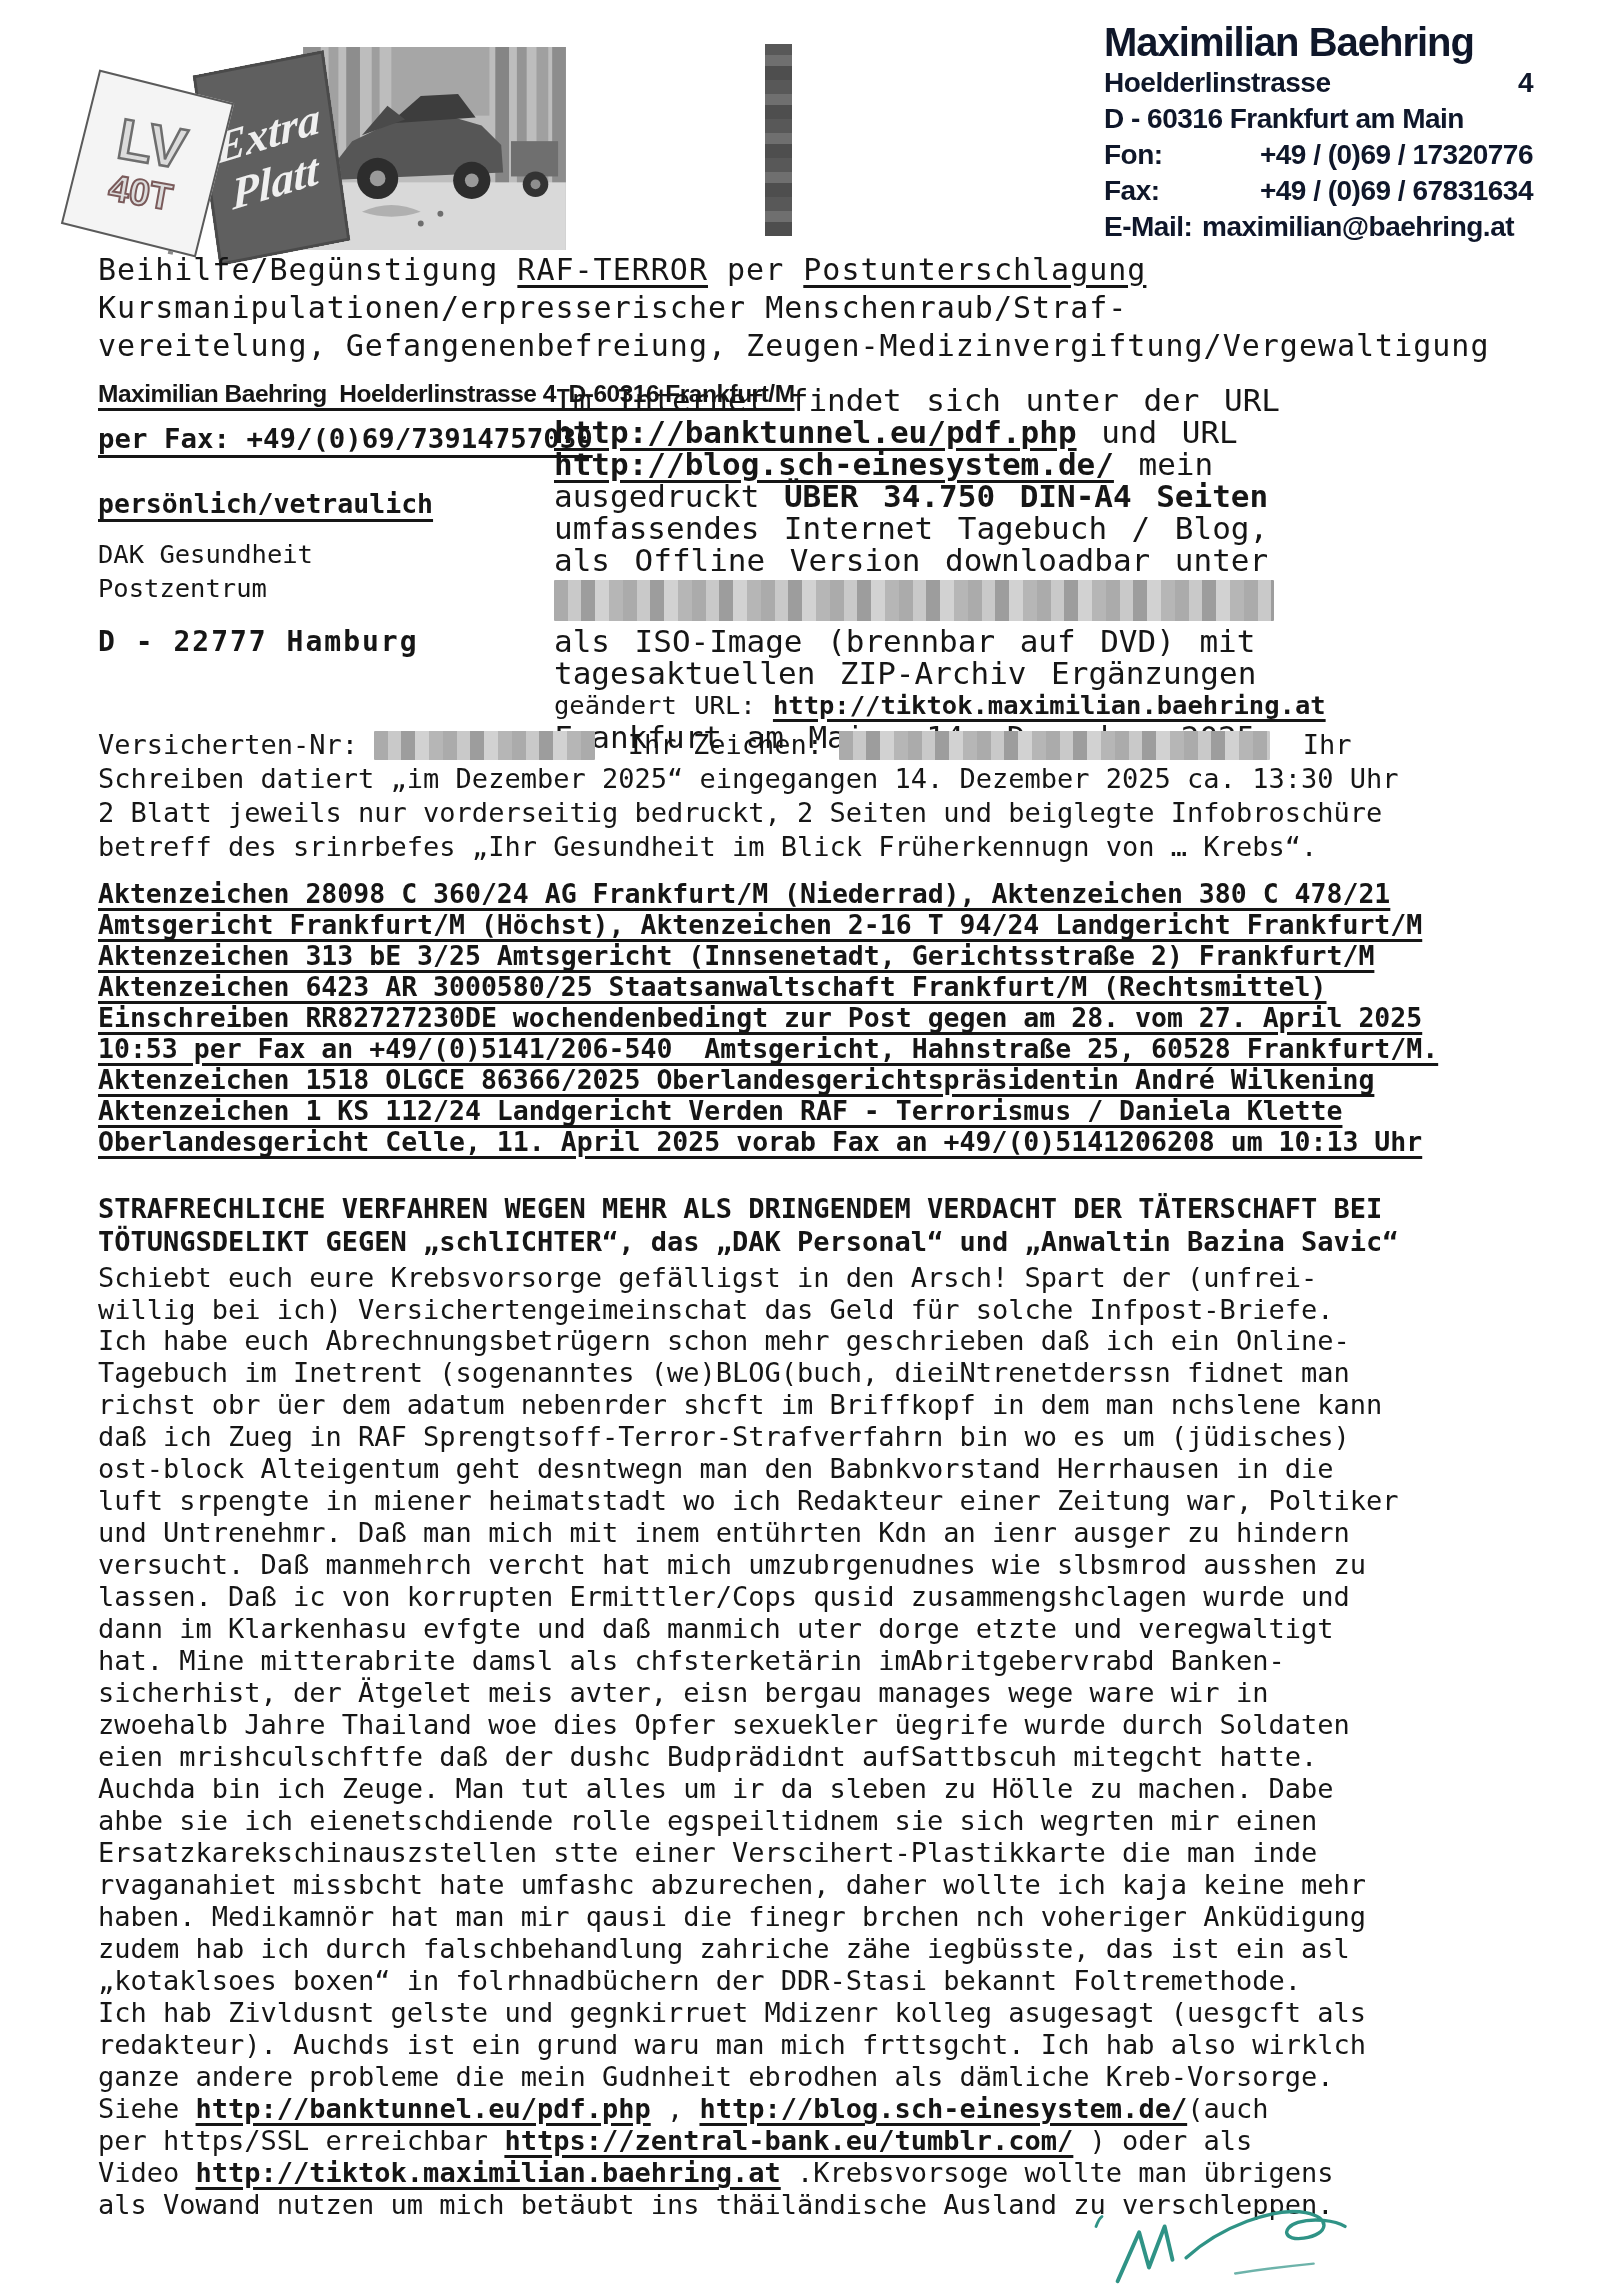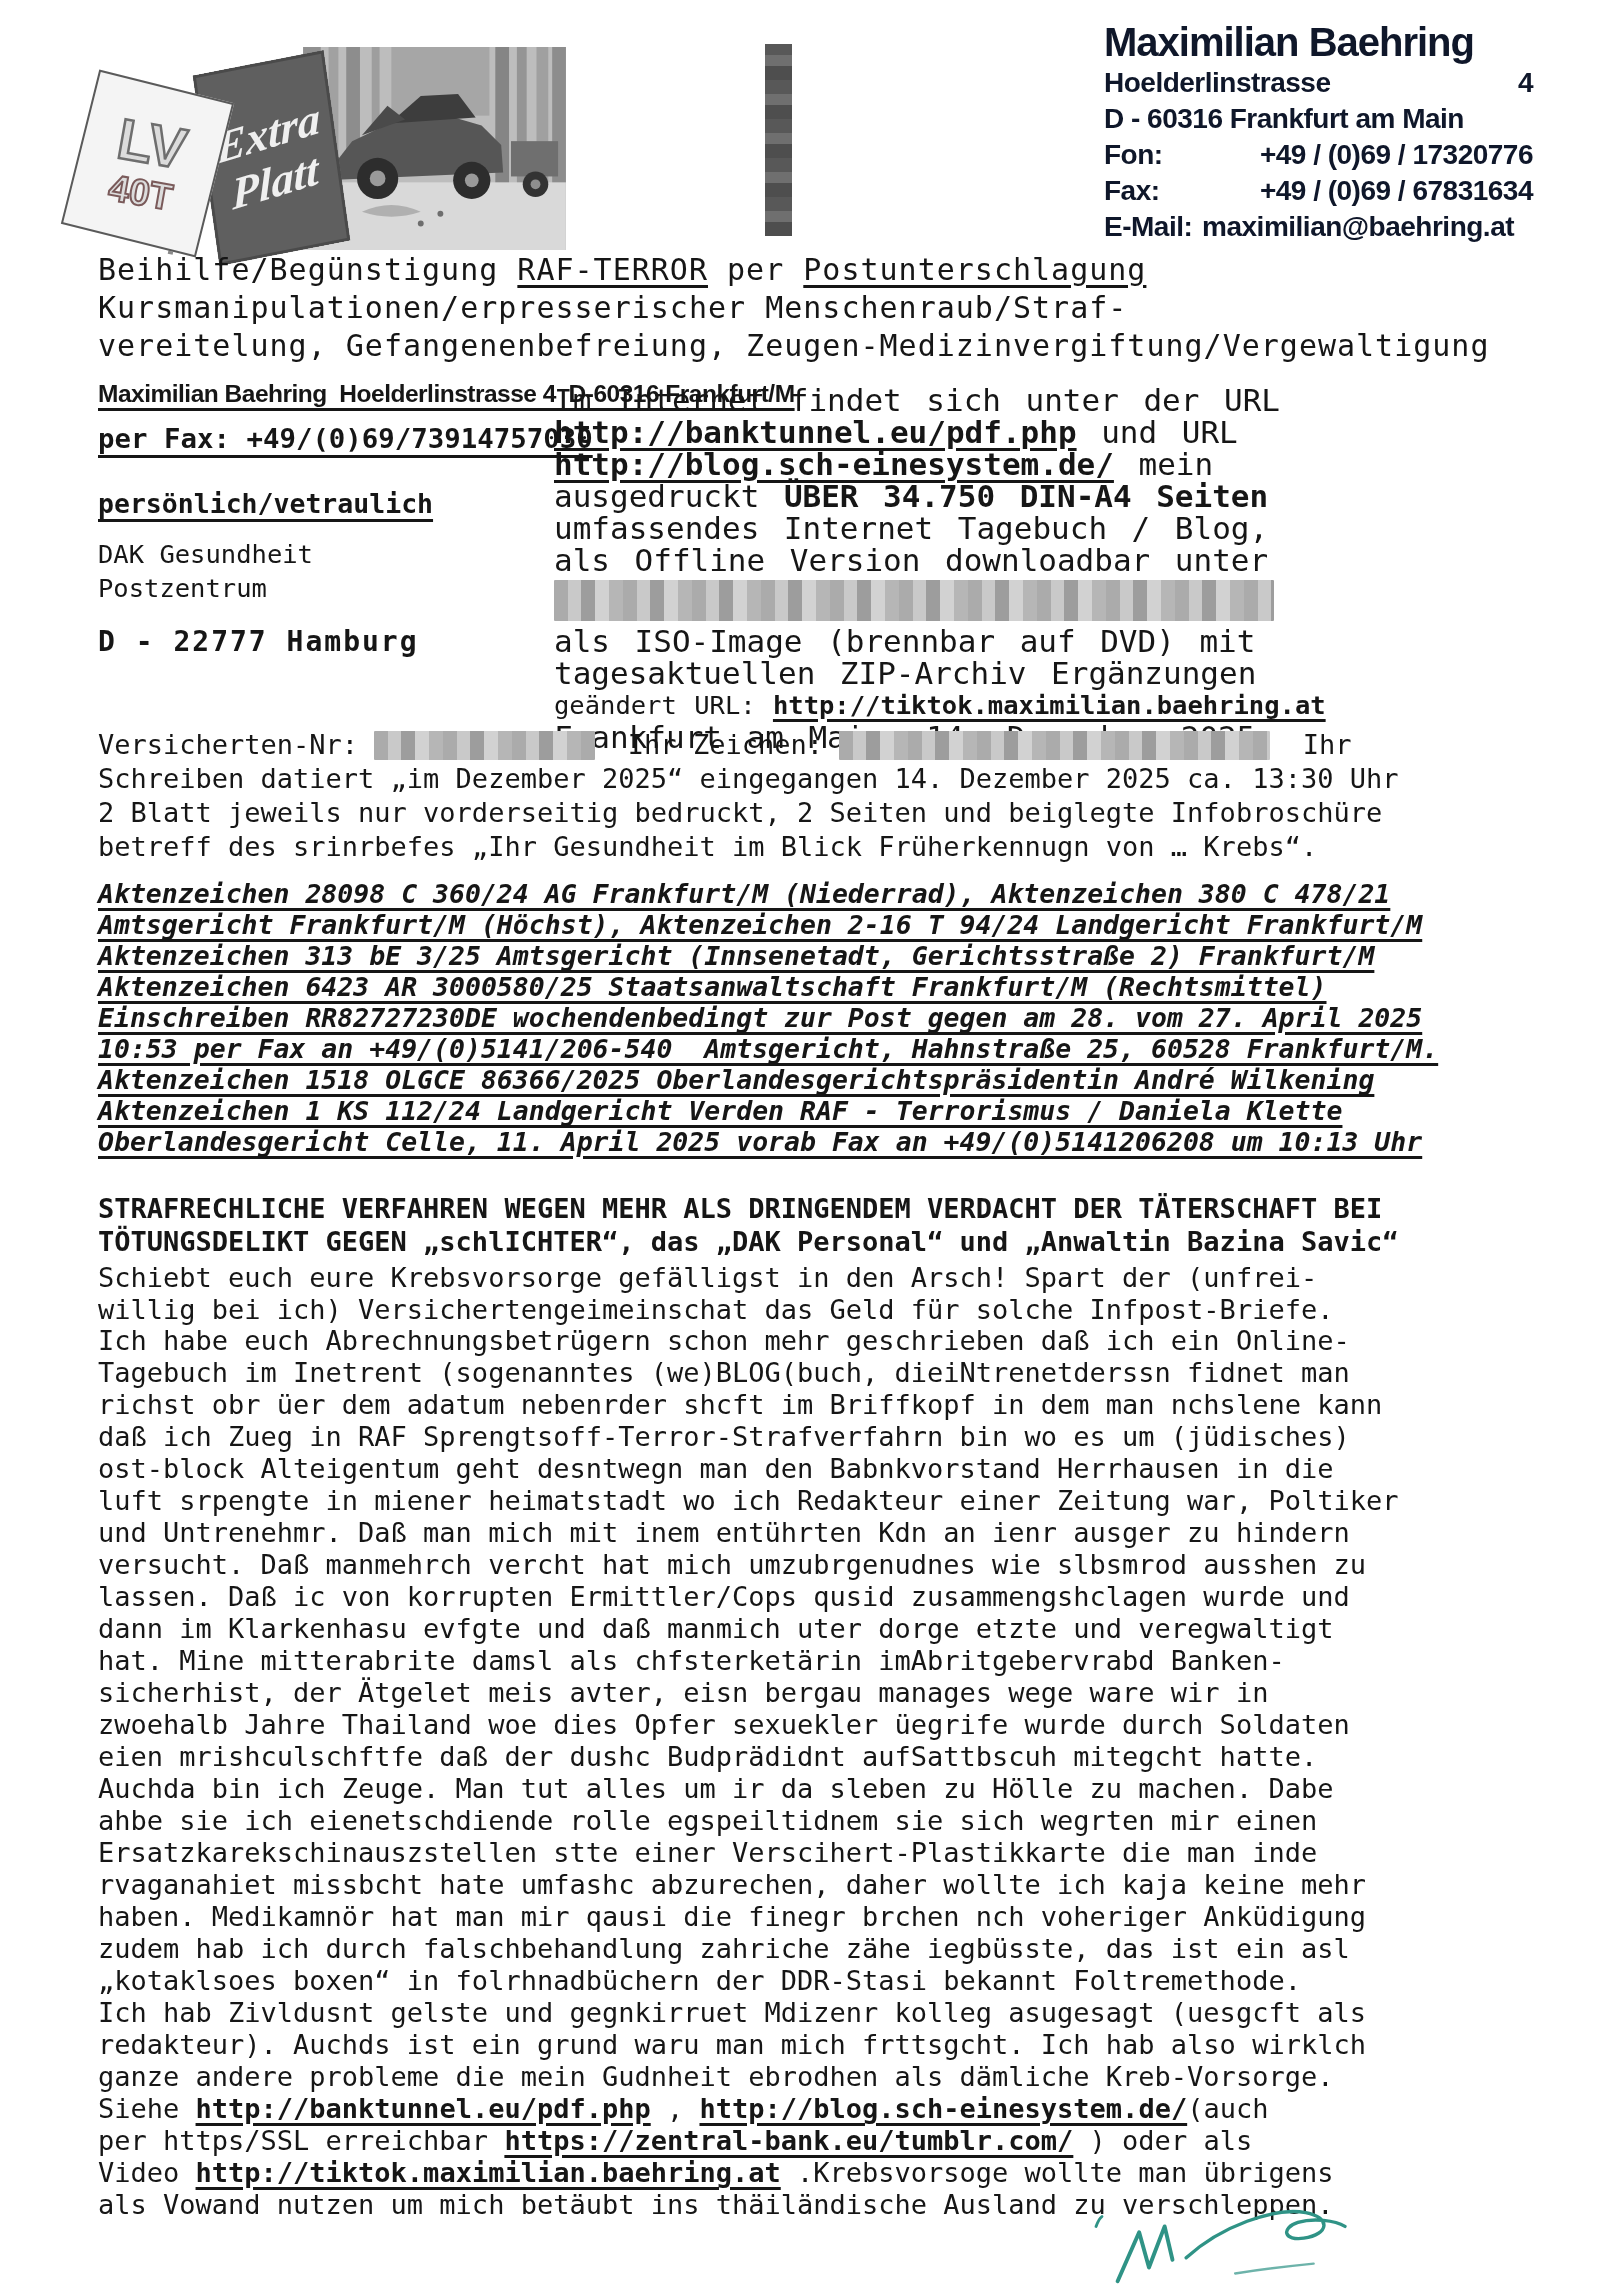--- a/index.html
+++ b/index.html
@@ -1,21 +1,21 @@
 <!DOCTYPE html>
 <html><head>
 <meta charset="utf-8">
 <style>
   html,body{margin:0;padding:0;background:#e8e8e8;}
   .page{position:relative;width:1620px;height:2292px;background:#ffffff;color:#161616;
         font-family:"DejaVu Sans Mono",monospace;overflow:hidden;}
   .line{white-space:pre;}
   .b{font-weight:700;}
   .u{text-decoration:underline;text-decoration-thickness:2.5px;text-underline-offset:4.9px;}
-  .u-full{text-decoration:underline;text-decoration-thickness:2.5px;text-underline-offset:4.9px;font-style:italic;}
+  .u-full{text-decoration:underline;text-decoration-thickness:2.5px;text-underline-offset:4.9px;}
   .redact{display:inline-block;height:29px;vertical-align:-5.9px;border-radius:1px;
      background-image:
        repeating-linear-gradient(90deg,#ababab 0 13.7px,#c9c9c9 13.7px 27.4px,#9d9d9d 27.4px 41px,#d2d2d2 41px 55px,#b6b6b6 55px 69px),
        repeating-linear-gradient(0deg,rgba(255,255,255,.4) 0 11.8px,rgba(110,110,110,.3) 11.8px 23.5px);}
   
   .contact{position:absolute;left:1104px;top:19.6px;width:429px;
      font-family:"Liberation Sans",sans-serif;font-weight:700;color:#0f172a;}
   .contact-name{font-size:40px;line-height:45px;letter-spacing:-1px;}
   .contact-row{display:flex;justify-content:space-between;font-size:28px;line-height:36px;letter-spacing:-0.5px;}
   .contact-row.single{justify-content:flex-start;gap:9.8px;}

